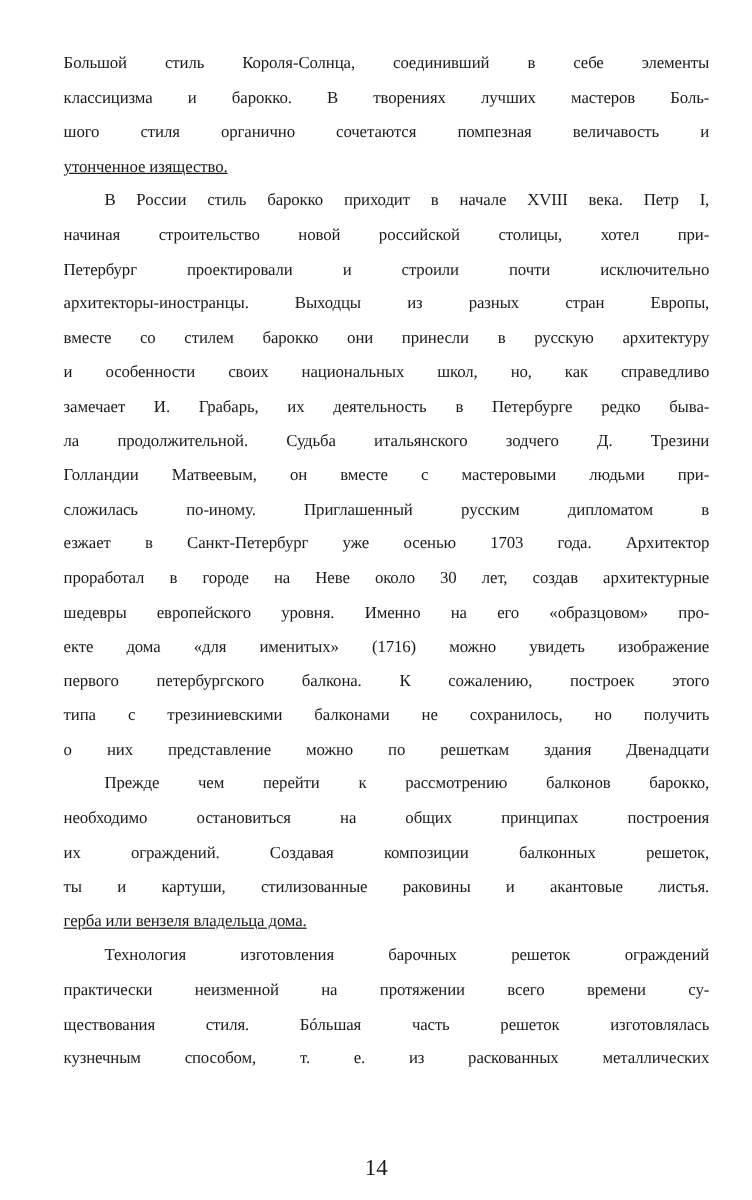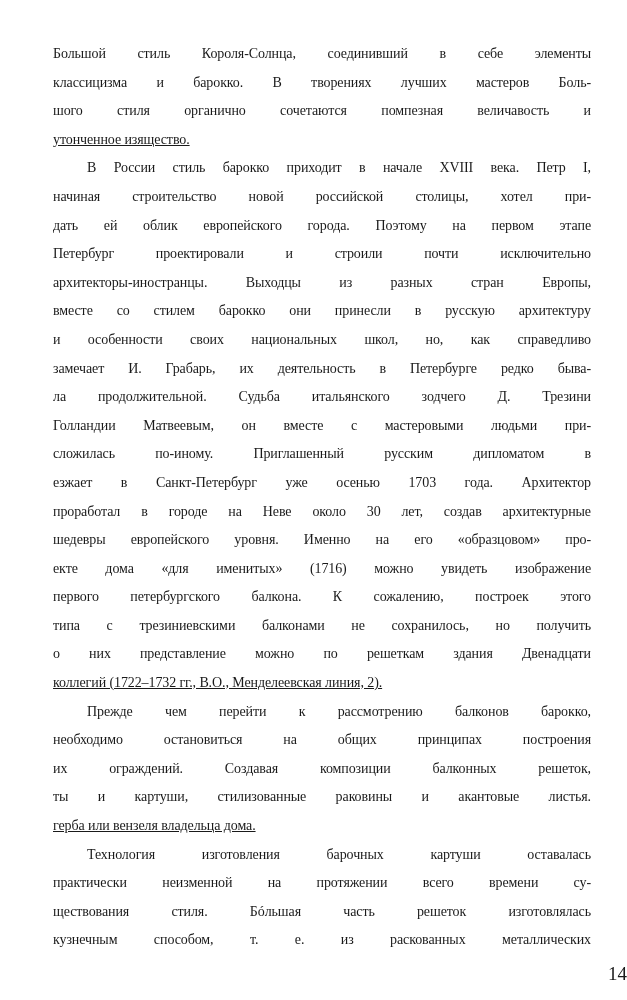--- a/index.html
+++ b/index.html
@@ -26,65 +26,63 @@
     text-align: justify;
     text-align-last: justify;
     letter-spacing: -0.1px;
   }
   .line.last { text-align-last: left; text-decoration: underline; }
   .line.indent { padding-left: 34px; }
   .page-number {
     position: absolute;
     top: 960px;
     left: 0; width: 627px;
-    text-align: right;
+    text-align: center;
     font-size: 19px;
     line-height: 28px;
   }
 </style>
 </head>
 <body>
 
 <div class="page">
   <div>
     <span class="line">Большой стиль Короля-Солнца, соединивший в себе элементы</span>
     <span class="line">классицизма и барокко. В творениях лучших мастеров Боль-</span>
     <span class="line">шого стиля органично сочетаются помпезная величавость и</span>
     <span class="line last">утонченное изящество.</span>
   </div>
   <div>
     <span class="line indent">В России стиль барокко приходит в начале XVIII века. Петр I,</span>
     <span class="line">начиная строительство новой российской столицы, хотел при-</span>
-    <span class="line">дать ей облик европейского города. Поэтому на первом этапе</span>
     <span class="line">Петербург проектировали и строили почти исключительно</span>
     <span class="line">архитекторы-иностранцы. Выходцы из разных стран Европы,</span>
     <span class="line">вместе со стилем барокко они принесли в русскую архитектуру</span>
     <span class="line">и особенности своих национальных школ, но, как справедливо</span>
     <span class="line">замечает И. Грабарь, их деятельность в Петербурге редко быва-</span>
     <span class="line">ла продолжительной. Судьба итальянского зодчего Д. Трезини</span>
     <span class="line">Голландии Матвеевым, он вместе с мастеровыми людьми при-</span>
     <span class="line">сложилась по-иному. Приглашенный русским дипломатом в</span>
     <span class="line">езжает в Санкт-Петербург уже осенью 1703 года. Архитектор</span>
     <span class="line">проработал в городе на Неве около 30 лет, создав архитектурные</span>
     <span class="line">шедевры европейского уровня. Именно на его «образцовом» про-</span>
     <span class="line">екте дома «для именитых» (1716) можно увидеть изображение</span>
     <span class="line">первого петербургского балкона. К сожалению, построек этого</span>
     <span class="line">типа с трезиниевскими балконами не сохранилось, но получить</span>
     <span class="line">о них представление можно по решеткам здания Двенадцати</span>
-    <span class="line last">коллегий (1722–1732 гг., В.О., Менделеевская линия, 2).</span>
   </div>
   <div>
     <span class="line indent">Прежде чем перейти к рассмотрению балконов барокко,</span>
     <span class="line">необходимо остановиться на общих принципах построения</span>
     <span class="line">их ограждений. Создавая композиции балконных решеток,</span>
     <span class="line">ты и картуши, стилизованные раковины и акантовые листья.</span>
     <span class="line last">герба или вензеля владельца дома.</span>
   </div>
   <div>
-    <span class="line indent">Технология изготовления барочных картуши оставалась</span>
+    <span class="line indent">Технология изготовления барочных решеток ограждений</span>
     <span class="line">практически неизменной на протяжении всего времени су-</span>
     <span class="line">ществования стиля. Бóльшая часть решеток изготовлялась</span>
     <span class="line">кузнечным способом, т. е. из раскованных металлических</span>
 
   </div>
 </div>
 
 <div class="page-number">14</div>
 
 </body></html>

